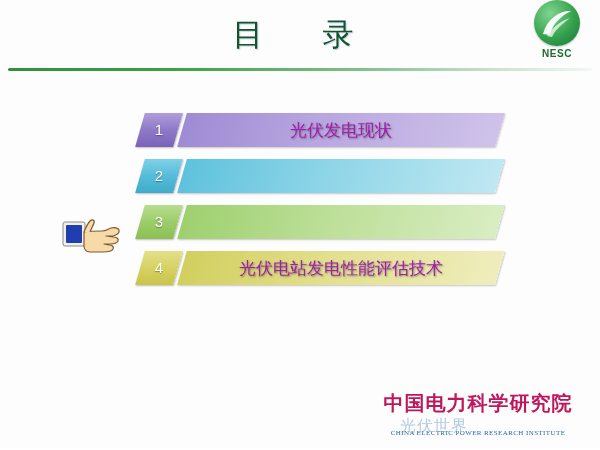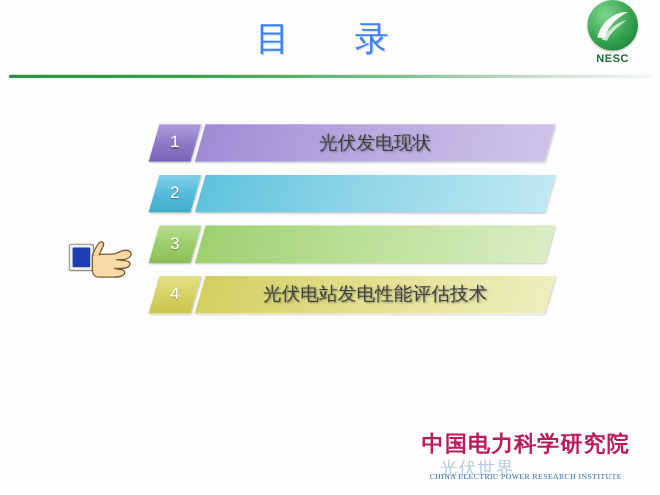--- a/index.html
+++ b/index.html
@@ -23,21 +23,21 @@
   }
 
   
   .title {
     position: absolute;
     left: 0; top: 14px;
     width: 600px;
     text-align: center;
     font-size: 31px;
     letter-spacing: 14px;
-    color: #3b82f6;
+    color: #14532d;
     font-family: "DejaVu Sans", "Liberation Sans", sans-serif;
     font-weight: 400;
     text-shadow: 1px 1px 1px rgba(120,150,190,0.45);
   }
   .header-rule {
     position: absolute;
     left: 8px; top: 68px;
     width: 584px; height: 3px;
     background: linear-gradient(to right, #2f8f3f 0%, #3da24a 30%, #7fc089 60%, #cfe3d4 85%, #f2f7f3 100%);
     border-radius: 2px;
@@ -107,21 +107,21 @@
     transform: skewX(-16deg);
     box-shadow: 1px 1px 2px rgba(0,0,0,0.22);
   }
   .bar-label {
     position: absolute;
     left: 42px; top: 0;
     width: 318px; height: 34px;
     line-height: 34px;
     text-align: center;
     font-size: 17px;
-    color: #404040;
+    color: #a21caf;
     font-family: "DejaVu Sans", "Liberation Sans", sans-serif;
     text-shadow: 1px 1px 2px rgba(60,60,60,0.55);
     white-space: nowrap;
   }
 
   
   .r1 .badge { background: linear-gradient(to bottom, #b09ddb 0%, #8e79c7 50%, #7a63b8 100%); }
   .r1 .bar   { background: linear-gradient(to right, #9f8bd4 0%, #b9a8e0 45%, #cfc2ea 100%); }
   .r2 .badge { background: linear-gradient(to bottom, #7fd0e8 0%, #56bcd9 50%, #3fabcc 100%); }
   .r2 .bar   { background: linear-gradient(to right, #5fc2dd 0%, #8ed5e7 45%, #bfe8f2 100%); }

